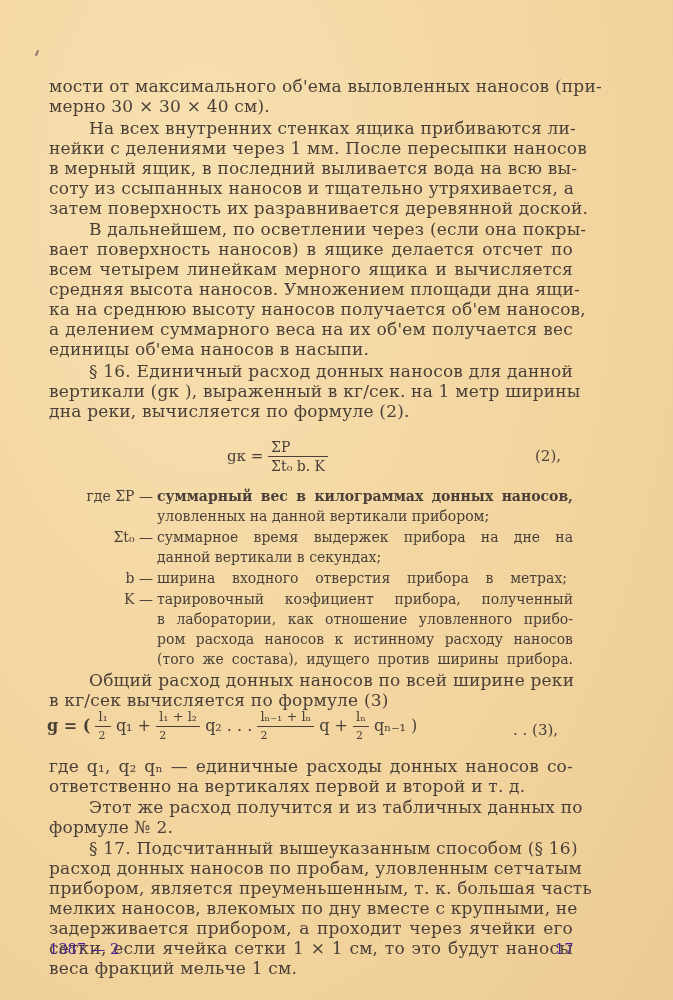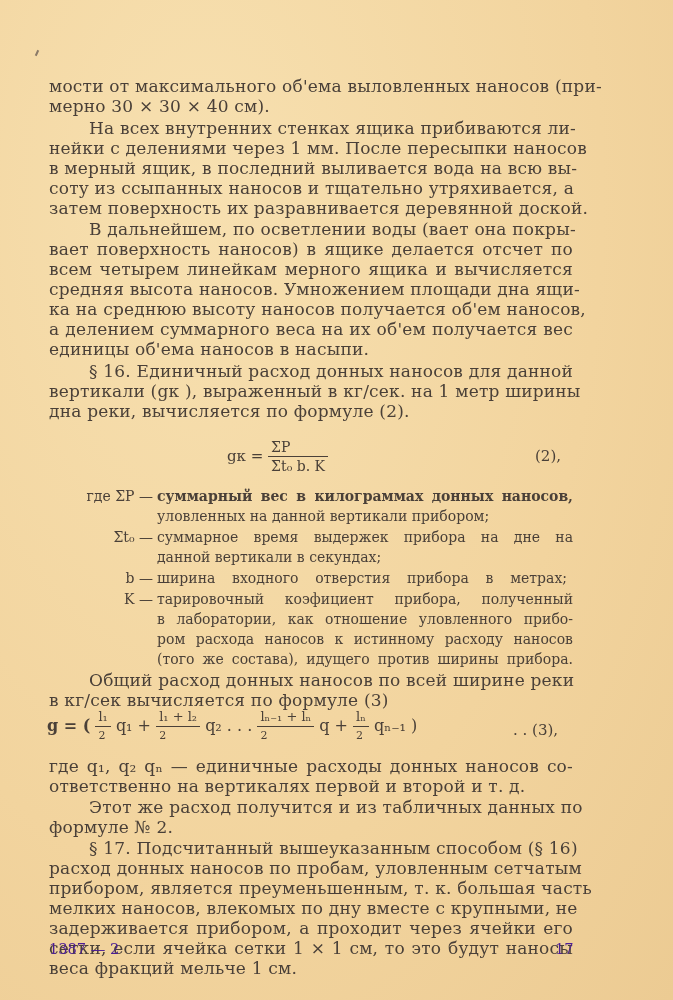--- a/index.html
+++ b/index.html
@@ -34,21 +34,21 @@
 
 <div class="page">
 
   <div class="line just" style="top:0px">мости от максимального об'ема выловленных наносов (при-</div>
   <div class="line" style="top:20px">мерно 30 × 30 × 40 см).</div>
   <div class="line just ind" style="top:42px">На всех внутренних стенках ящика прибиваются ли-</div>
   <div class="line just" style="top:62px">нейки с делениями через 1 мм. После пересыпки наносов</div>
   <div class="line just" style="top:82px">в мерный ящик, в последний выливается вода на всю вы-</div>
   <div class="line just" style="top:102px">соту из ссыпанных наносов и тщательно утряхивается, а</div>
   <div class="line just" style="top:122px">затем поверхность их разравнивается деревянной доской.</div>
-  <div class="line just ind" style="top:143px">В дальнейшем, по осветлении воды (вает она покры-</div>
+  <div class="line just ind" style="top:143px">В дальнейшем, по осветлении через (если она покры-</div>
   <div class="line just" style="top:163px">вает поверхность наносов) в ящике делается отсчет по</div>
   <div class="line just" style="top:183px">всем четырем линейкам мерного ящика и вычисляется</div>
   <div class="line just" style="top:203px">средняя высота наносов. Умножением площади дна ящи-</div>
   <div class="line just" style="top:223px">ка на среднюю высоту наносов получается об'ем наносов,</div>
   <div class="line just" style="top:243px">а делением суммарного веса на их об'ем получается вес</div>
   <div class="line" style="top:263px">единицы об'ема наносов в насыпи.</div>
   <div class="line just ind" style="top:285px">§ 16. Единичный расход донных наносов для данной</div>
   <div class="line just" style="top:305px">вертикали (gк ), выраженный в кг/сек. на 1 метр ширины</div>
   <div class="line" style="top:325px">дна реки, вычисляется по формуле (2).</div>
 

